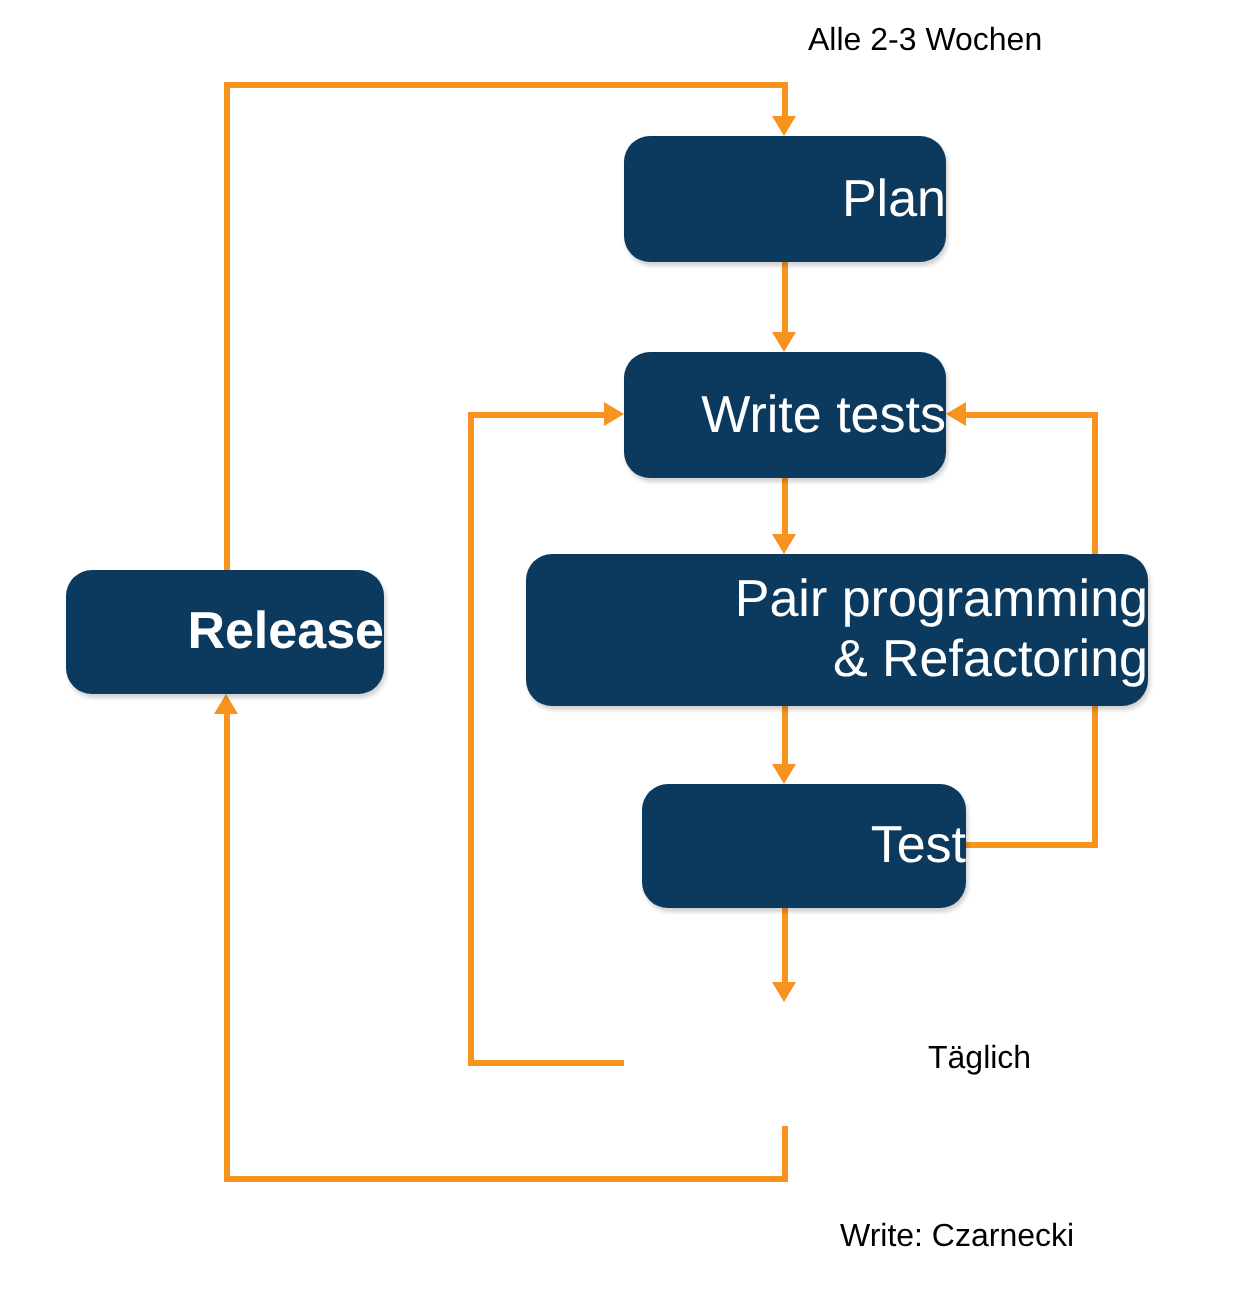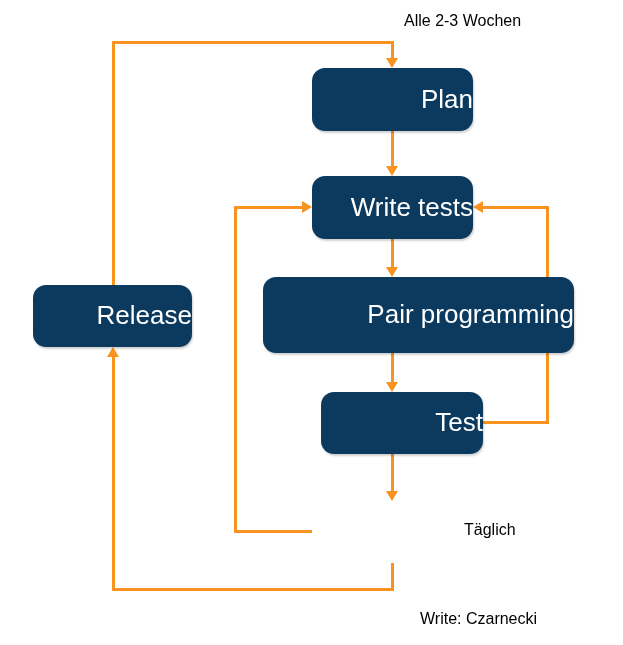--- a/index.html
+++ b/index.html
@@ -107,28 +107,29 @@
   <div class="node" style="left:312px; top:68px; width:161px; height:63px;">
     <span>Plan</span>
   </div>
 
   <div class="node" style="left:312px; top:176px; width:161px; height:63px;">
     <span>Write tests</span>
   </div>
 
   <div class="node" style="left:263px; top:277px; width:311px; height:76px;">
     <span>Pair programming</span>
+    <span>&amp; Refactoring</span>
   </div>
 
   <div class="node" style="left:321px; top:392px; width:162px; height:62px;">
     <span>Test</span>
   </div>
 
 
-  <div class="node" style="left:33px; top:285px; width:159px; height:62px;">
+  <div class="node" style="left:33px; top:285px; width:159px; height:62px;font-weight:bold;">
     <span>Release</span>
   </div>
 
   <div class="annotation" style="left:404px; top:12px;">Alle 2-3 Wochen</div>
   <div class="annotation" style="left:464px; top:521px;">Täglich</div>
   <div class="annotation" style="left:420px; top:610px;">Write: Czarnecki</div>
 
 </div>
 
 </body></html>

